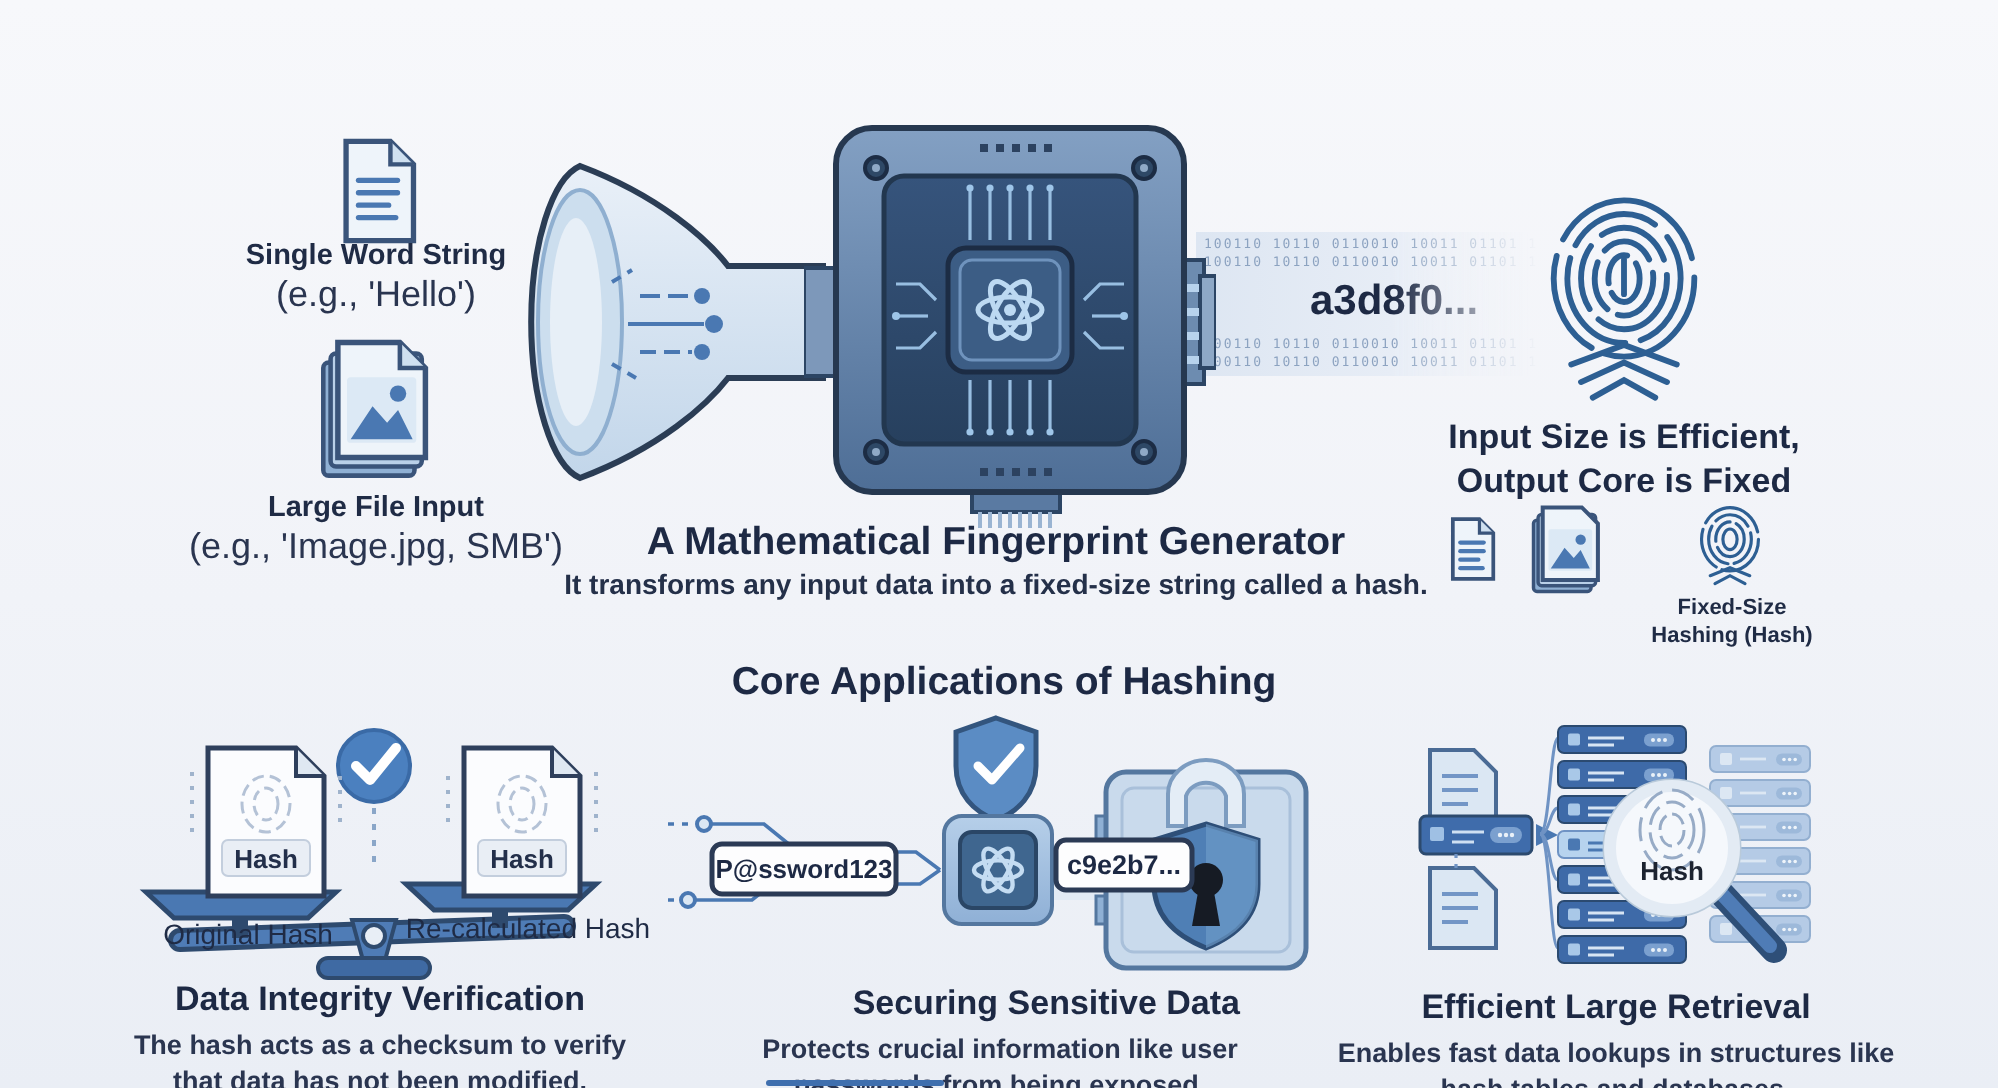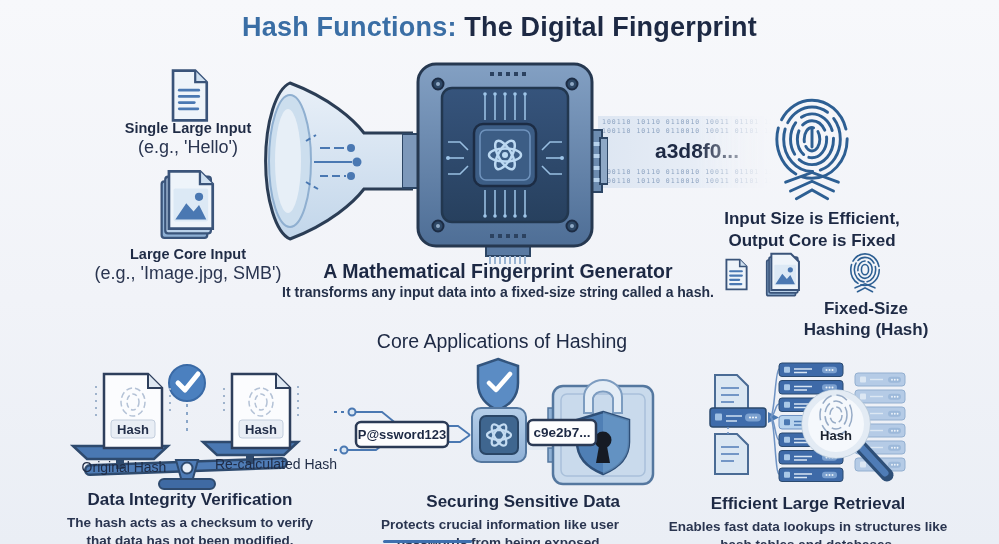--- a/index.html
+++ b/index.html
@@ -9,24 +9,24 @@
     font-family:"Liberation Sans",sans-serif;color:#1e2a44;
   }
   .abs{position:absolute;}
   .ctr{text-align:center;}
   #title{top:12px;left:0;width:100%;font-size:27px;font-weight:800;letter-spacing:.2px;}
   #title .hl{color:#3a6ea5;}
   #title .rest{color:#1d2944;}
   .iconlabel{font-size:14.5px;font-weight:800;color:#1f2b45;line-height:1.18;}
   .iconexample{font-size:18px;font-weight:500;color:#2a3550;line-height:1.2;}
   .sizenote{font-size:17px;font-weight:800;color:#1d2944;line-height:1.32;}
-  .fixedlbl{font-size:17px;font-weight:800;color:#1f2b45;line-height:1.25;}
+  .fixedlbl{font-size:11px;font-weight:800;color:#1f2b45;line-height:1.25;}
   .gen-title{font-size:19.5px;font-weight:800;color:#1d2944;}
   .gen-sub{font-size:14px;font-weight:600;color:#243049;}
-  .apps-heading{font-size:19.5px;font-weight:400;color:#1d2944;}
+  .apps-heading{font-size:19.5px;font-weight:700;color:#1d2944;}
   .sec-title{font-size:17px;font-weight:800;color:#1d2944;}
   .sec-desc{font-size:13.5px;font-weight:600;color:#2a3550;line-height:1.32;}
   .caption{font-size:14px;font-weight:400;color:#1f2b45;line-height:1.15;}
   #band{
     top:116px;left:598px;width:178px;height:72px;
     background:linear-gradient(90deg,#dde6f2 0%,#e7edf6 55%,rgba(240,243,248,0) 100%);
     -webkit-mask-image:linear-gradient(90deg,#000 55%,transparent 97%);
             mask-image:linear-gradient(90deg,#000 55%,transparent 97%);
     overflow:hidden;
   }
@@ -36,50 +36,47 @@
   #hashout{position:absolute;left:14px;top:23px;font-size:21px;font-weight:800;color:#1d2944;margin-left:43px;}
   svg{display:block;}
   svg text{font-family:"Liberation Sans",sans-serif;}
   #bottomline{top:540px;left:383px;width:89px;height:3px;background:#3f6fae;border-radius:2px;}
 </style>
 </head>
 <body>
 
 <div id="canvas">
 
-  <div id="title" class="abs ctr">
-    <span class="hl">Hash Functions:</span><span class="rest"> The Digital Fingerprint</span>
-  </div>
 
   <svg class="abs" style="top:68px;left:165px;" width="48" height="55" viewBox="0 0 52 62">
     <path d="M8,3 H33 L46,16 V59 H8 Z" fill="#eef4fa" stroke="#3a547a" stroke-width="3"></path>
     <path d="M33,3 V16 H46" fill="#cfe0f0" stroke="#3a547a" stroke-width="2.5"></path>
     <g stroke="#4a78b2" stroke-width="3" stroke-linecap="round">
       <path d="M15,25 h22"></path>
         <path d="M15,32 h22"></path>
         <path d="M15,39 h17"></path>
         <path d="M15,46 h21"></path>
     </g>
   </svg>
   <div class="abs ctr" style="top:120px;left:88px;width:200px;">
-    <div class="iconlabel">Single Large Input</div>
+    <div class="iconlabel">Single Word String</div>
     <div class="iconexample">(e.g., 'Hello')</div>
   </div>
 
   <svg class="abs" style="top:168px;left:158px;" width="62" height="74" viewBox="0 0 68 80">
     <rect x="4" y="14" width="50" height="62" rx="3" fill="#8fb0d4" stroke="#3a547a" stroke-width="2.5"></rect>
     <rect x="8" y="9" width="50" height="62" rx="3" fill="#b9d0e8" stroke="#3a547a" stroke-width="2.5"></rect>
     <path d="M12,3 H46 L60,17 V66 H12 Z" fill="#eef4fa" stroke="#3a547a" stroke-width="3"></path>
     <path d="M46,3 V17 H60" fill="#cfe0f0" stroke="#3a547a" stroke-width="2.5"></path>
     <rect x="17" y="22" width="38" height="36" rx="2" fill="#dce9f5"></rect>
     <circle cx="45" cy="31" r="4.5" fill="#4a78b2"></circle>
     <path d="M19,56 L31,38 L39,47 L45,40 L53,56 Z" fill="#4a78b2"></path>
   </svg>
   <div class="abs ctr" style="top:246px;left:78px;width:220px;">
-    <div class="iconlabel">Large Core Input</div>
+    <div class="iconlabel">Large File Input</div>
     <div class="iconexample">(e.g., 'Image.jpg, SMB')</div>
   </div>
 
   <div id="band" class="abs">
     <div class="bin" style="top:2px">100110 10110 0110010 10011 01101 110010 01011 0110 100101 01100110 0101 10011010 01101</div>
     <div class="bin" style="top:11px">100110 10110 0110010 10011 01101 110010 01011 0110 100101 01100110 0101 10011010 01101</div>
     <div id="hashout">a3d8f0...</div>
     <div class="bin" style="top:52px">100110 10110 0110010 10011 01101 110010 01011 0110 100101 01100110 0101 10011010 01101</div>
     <div class="bin" style="top:61px">100110 10110 0110010 10011 01101 110010 01011 0110 100101 01100110 0101 10011010 01101</div>
   </div>
@@ -306,21 +303,21 @@
     <g>
       <path d="M172,16 H216 L230,30 V90 H172 Z" fill="#fbfcfe" stroke="#2e3f5c" stroke-width="2.5"></path>
       <path d="M216,16 V30 H230" fill="#dfe8f2" stroke="#2e3f5c" stroke-width="2"></path>
       <ellipse cx="201" cy="44" rx="12" ry="14" fill="none" stroke="#b4c2d6" stroke-width="1.5" stroke-dasharray="6 3"></ellipse>
       <ellipse cx="201" cy="44" rx="6" ry="8" fill="none" stroke="#b4c2d6" stroke-width="1.5" stroke-dasharray="5 3"></ellipse>
       <rect x="179" y="62" width="44" height="18" rx="3" fill="#e9eef5" stroke="#c3cedd"></rect>
       <text x="201" y="76" text-anchor="middle" font-size="13" font-weight="bold" fill="#232f4a">Hash</text>
     </g>
   </svg>
   <div class="abs ctr caption" style="top:459px;left:70px;width:108px;">Original Hash</div>
-  <div class="abs ctr caption" style="top:456px;left:212px;width:128px;">Re-calculated Hash</div>
+  <div class="abs ctr caption" style="top:456px;left:200px;width:128px;">Re-calculated Hash</div>
   <div class="abs ctr sec-title" style="top:490px;left:55px;width:270px;">Data Integrity Verification</div>
   <div class="abs ctr sec-desc" style="top:514px;left:62px;width:256px;">The hash acts as a checksum to verify that data has not been modified.</div>
 
   <svg class="abs" style="top:356px;left:332px;" width="336" height="132" viewBox="0 0 336 132">
     <defs>
       <linearGradient id="chipg" x1="0" y1="0" x2="0" y2="1">
         <stop offset="0" stop-color="#b6cfe9"></stop>
           <stop offset="1" stop-color="#8fb0d6"></stop>
       </linearGradient>
     </defs>

